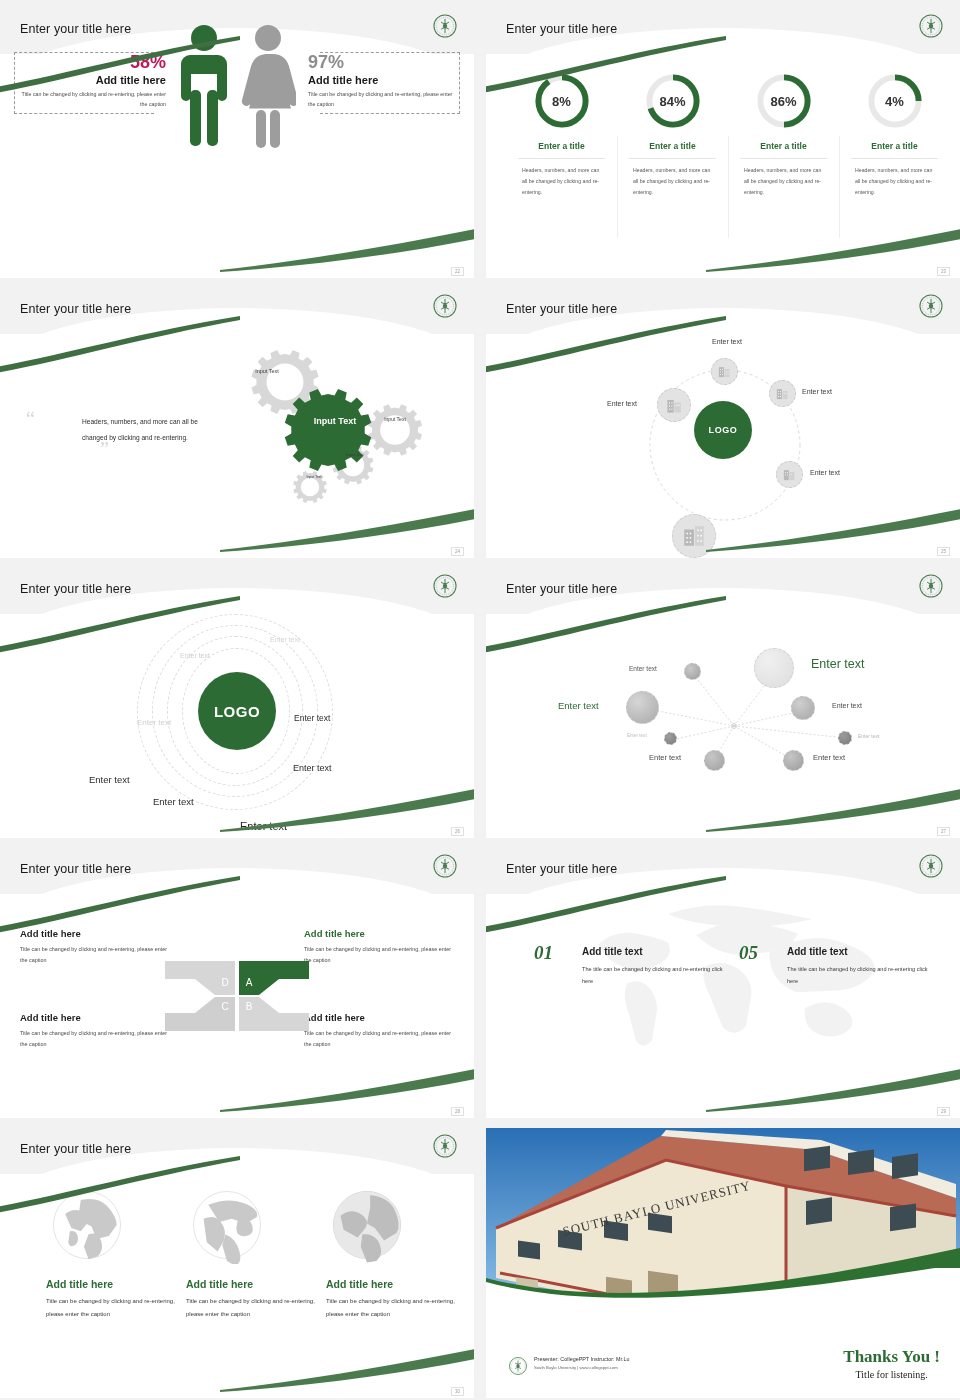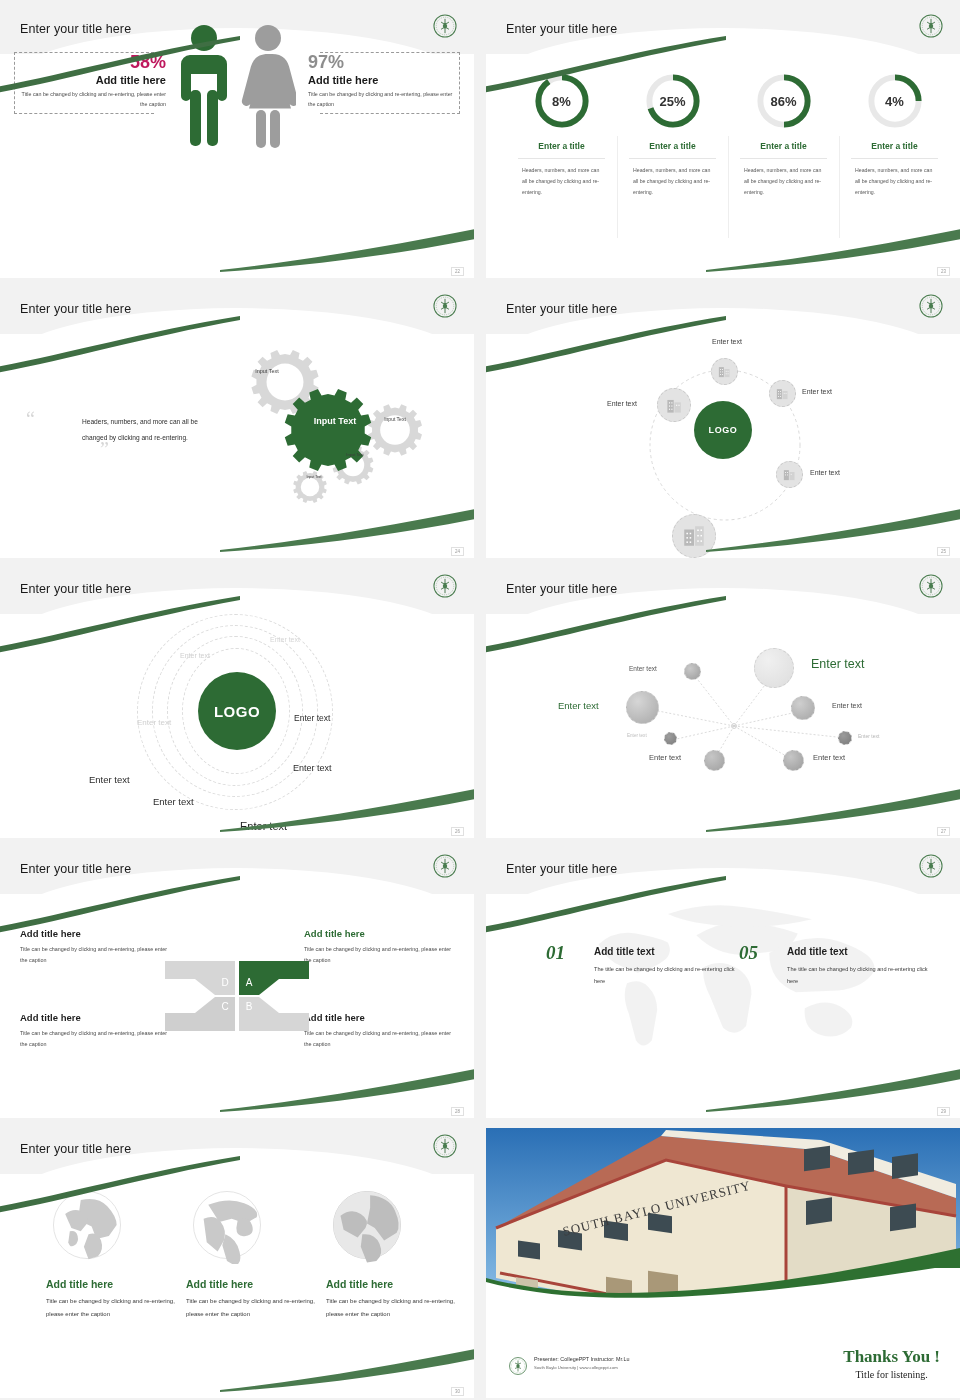--- a/index.html
+++ b/index.html
@@ -237,21 +237,21 @@
         <div class="s2-t">Enter a title</div>
         <div class="s2-hr"></div>
         <div class="s2-d">Headers, numbers, and more can all be changed by clicking and re-entering.</div>
       </div>
       <div class="s2-item">
         <div class="s2-donut">
           <svg viewBox="0 0 42 42" width="62" height="62">
             <circle cx="21" cy="21" r="16" fill="none" stroke="#e8e8e8" stroke-width="4"></circle>
             <circle cx="21" cy="21" r="16" fill="none" stroke="#2d6b34" stroke-width="4" stroke-dasharray="70 30" transform="rotate(-90 21 21)" pathLength="100"></circle>
           </svg>
-          <div class="s2-pct">25%</div>
+          <div class="s2-pct">84%</div>
         </div>
         <div class="s2-t">Enter a title</div>
         <div class="s2-hr"></div>
         <div class="s2-d">Headers, numbers, and more can all be changed by clicking and re-entering.</div>
       </div>
       <div class="s2-item">
         <div class="s2-donut">
           <svg viewBox="0 0 42 42" width="62" height="62">
             <circle cx="21" cy="21" r="16" fill="none" stroke="#e8e8e8" stroke-width="4"></circle>
             <circle cx="21" cy="21" r="16" fill="none" stroke="#2d6b34" stroke-width="4" stroke-dasharray="50 50" transform="rotate(-90 21 21)" pathLength="100"></circle>
@@ -628,21 +628,21 @@
         <path d="M40 52 q18 -16 42 -12 t36 10 q6 12 -4 20 t-30 14 l-16 -6 q-20 -8 -28 -26Z"></path>
         <path d="M72 96 q14 -6 24 4 t10 26 l-6 34 q-10 12 -18 0 l-8 -30 q-8 -20 -2 -34Z"></path>
         <path d="M150 42 q30 -18 62 -14 t52 12 q-6 16 -26 20 l-36 4 q-30 0 -52 -22Z"></path>
         <path d="M158 78 q18 -10 36 0 t18 30 l-6 36 q-12 14 -26 2 l-14 -34 q-10 -20 -8 -34Z"></path>
         <path d="M232 62 q42 -26 82 -12 t36 32 q-10 18 -40 22 l-48 2 q-30 -12 -30 -44Z"></path>
         <path d="M272 124 q22 -12 40 -2 t12 24 q-14 14 -34 8 t-18 -30Z"></path>
         <path d="M118 18 q40 -14 84 -8 t78 14 q-40 10 -88 8 t-74 -14Z"></path>
       </g>
     </svg>
 
-    <div class="s8-blk" style="left:60px;">
+    <div class="s8-blk" style="left:48px;">
       <span class="s8-n">01</span>
       <div class="s8-t">Add title text</div>
       <div class="s8-p">The title can be changed by clicking and re-entering click here</div>
     </div>
     <div class="s8-blk" style="left:253px;">
       <span class="s8-n">05</span>
       <div class="s8-t">Add title text</div>
       <div class="s8-p">The title can be changed by clicking and re-entering click here</div>
     </div>
 

